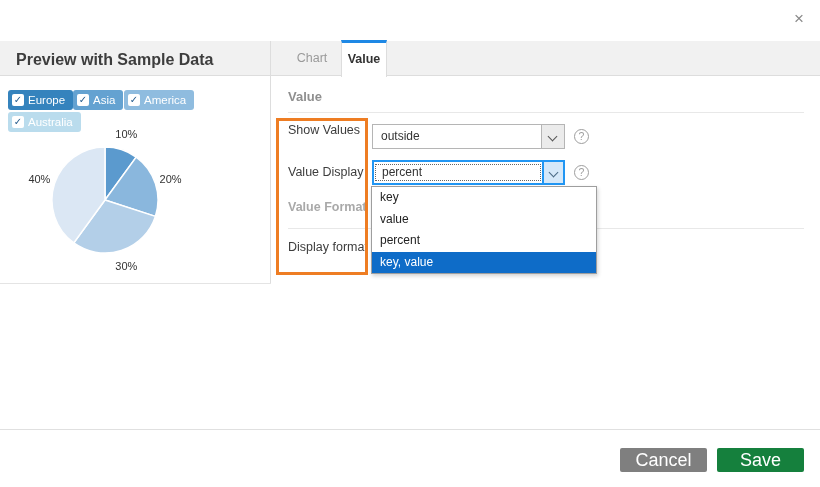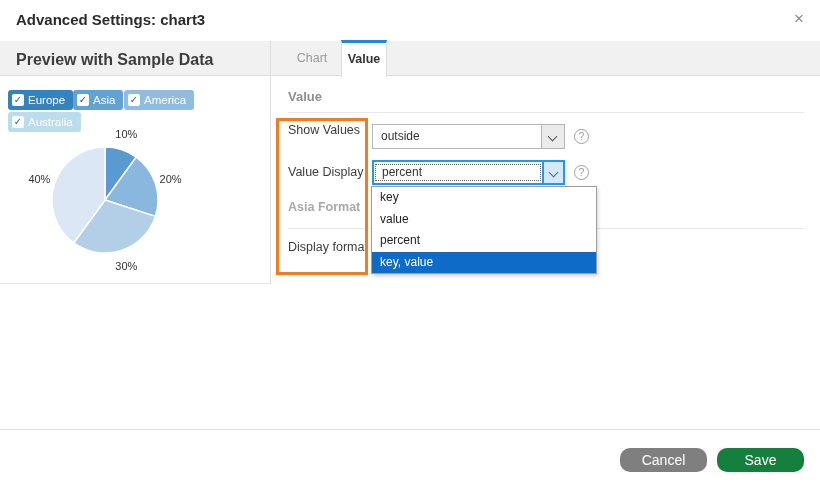--- a/index.html
+++ b/index.html
@@ -55,29 +55,28 @@
   .dd-opt.hl { background:#0e6cc8; color:#fff; }
 
   
   .help-icon { width:15px; height:15px; border:1px solid #9e9e9e; border-radius:50%; color:#9e9e9e; font-size:10.5px; line-height:13px; text-align:center; cursor:pointer; }
 
   
   .orange-box { left:276px; top:118px; width:92px; height:157px; border:3px solid #ee7d23; z-index:2; pointer-events:none; }
 
   
   .footer-line { left:0; top:429px; width:820px; height:1px; background:#e0e0e0; }
-  .btn { height:24px; border:none; border-radius:10px; color:#fff; font-size:14px; font-family:"Liberation Sans",sans-serif; cursor:pointer; }
+  .btn { height:24px; border:none; border-radius:2px; color:#fff; font-size:18px; font-family:"Liberation Sans",sans-serif; cursor:pointer; }
   .btn-cancel { left:620px; top:448px; width:87px; background:#7f7f7f; }
   .btn-save { left:717px; top:448px; width:87px; background:#15803d; }
 </style>
 </head>
 <body>
 
 <div class="abs dlg-header">
-  <div class="abs dlg-title">Advanced Settings: chart3</div>
   <div class="abs close-btn">×</div>
 </div>
 
 <div class="abs strip"></div>
 <div class="abs preview-header">Preview with Sample Data</div>
 <div class="abs tab-chart">Chart</div>
 <div class="abs tab-value">Value</div>
 
 <div class="abs panel-vline"></div>
 <div class="abs panel-hline"></div>
@@ -131,21 +130,21 @@
 </div>
 <div class="abs help-icon" style="left:574px; top:165px;">?</div>
 
 <div class="abs dd-list">
   <div class="dd-opt">key</div>
   <div class="dd-opt">value</div>
   <div class="dd-opt">percent</div>
   <div class="dd-opt hl">key, value</div>
 </div>
 
-<div class="abs subsection-title">Asia Format</div>
+<div class="abs subsection-title">Value Format</div>
 <div class="abs divider2"></div>
 
 <div class="abs field-label" style="top:240px;">Display format</div>
 <div class="abs help-icon" style="left:574px; top:240px;">?</div>
 
 <div class="abs orange-box"></div>
 
 <div class="abs footer-line"></div>
 <button class="abs btn btn-cancel">Cancel</button>
 <button class="abs btn btn-save">Save</button>

